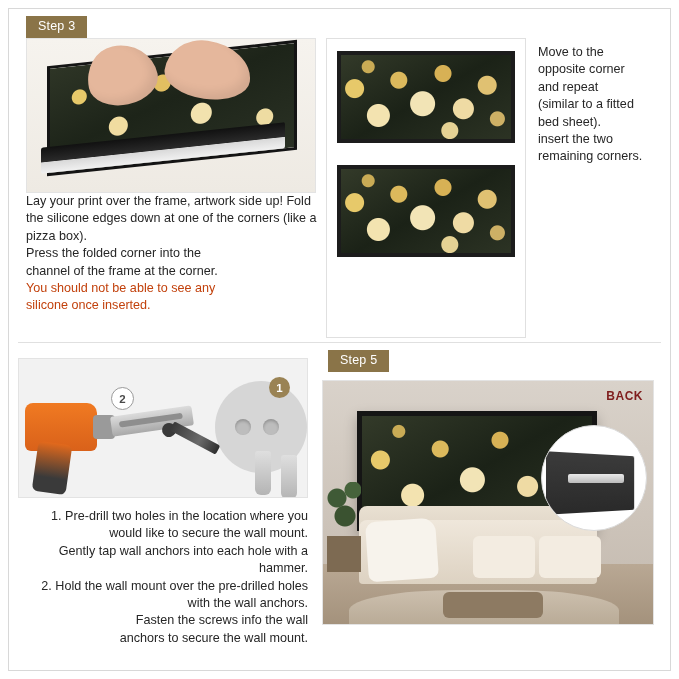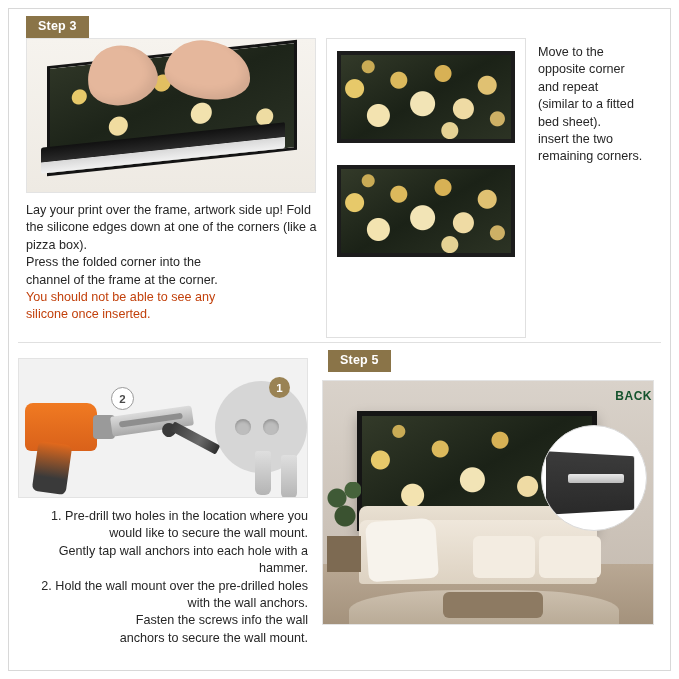--- a/index.html
+++ b/index.html
@@ -32,21 +32,21 @@
     box-sizing: border-box;
     pointer-events: none;
   }
 
   
   .badge {
     display: inline-block;
     background: #8a7448;
     color: #ffffff;
     font-size: 12.5px;
-    font-weight: bold;
+    font-weight: normal;
     padding: 4px 12px 5px 12px;
     letter-spacing: 0.2px;
     line-height: 1;
     position: relative;
     z-index: 3;
   }
   .badge-wrap { padding-left: 18px; }
   .block-text {
     font-size: 12.6px;
     line-height: 1.38;
@@ -79,21 +79,20 @@
   .photo3 {
     width: 290px;
     height: 155px;
     border: 1px solid #e3e3e3;
     box-sizing: border-box;
     overflow: hidden;
     position: relative;
     background: #f1eee9;
   }
   .s3-caption {
-    margin-top: 9px;
     width: 292px;
   }
   .s3-mid {
     position: absolute;
     left: 308px;
     top: 22px;
     width: 200px;
     height: 300px;
     border: 1px solid #e0e0e0;
     background: #fff;
@@ -357,22 +356,22 @@
   .back-callout {
     position: absolute;
     right: 6px; top: 44px;
     width: 104px; height: 104px;
     border-radius: 50%;
     background: #ffffff;
     border: 1px solid #dadada;
     overflow: hidden;
   }
   .back-label {
-    position: absolute; right: 1px; top: 8px;
-    font-size: 12px; font-weight: bold; color: #14532d;
+    position: absolute; right: 10px; top: 8px;
+    font-size: 12px; font-weight: bold; color: #7f1d1d;
     letter-spacing: .5px;
   }
   .back-frame {
     position: absolute; left: 6px; top: 28px; width: 92px; height: 58px;
     background: linear-gradient(180deg, #3b3b3b 0%, #2a2a2a 100%);
     transform: perspective(160px) rotateY(18deg);
     border-radius: 2px;
   }
   .back-channel {
     position: absolute; left: 26px; top: 48px; width: 56px; height: 9px;

